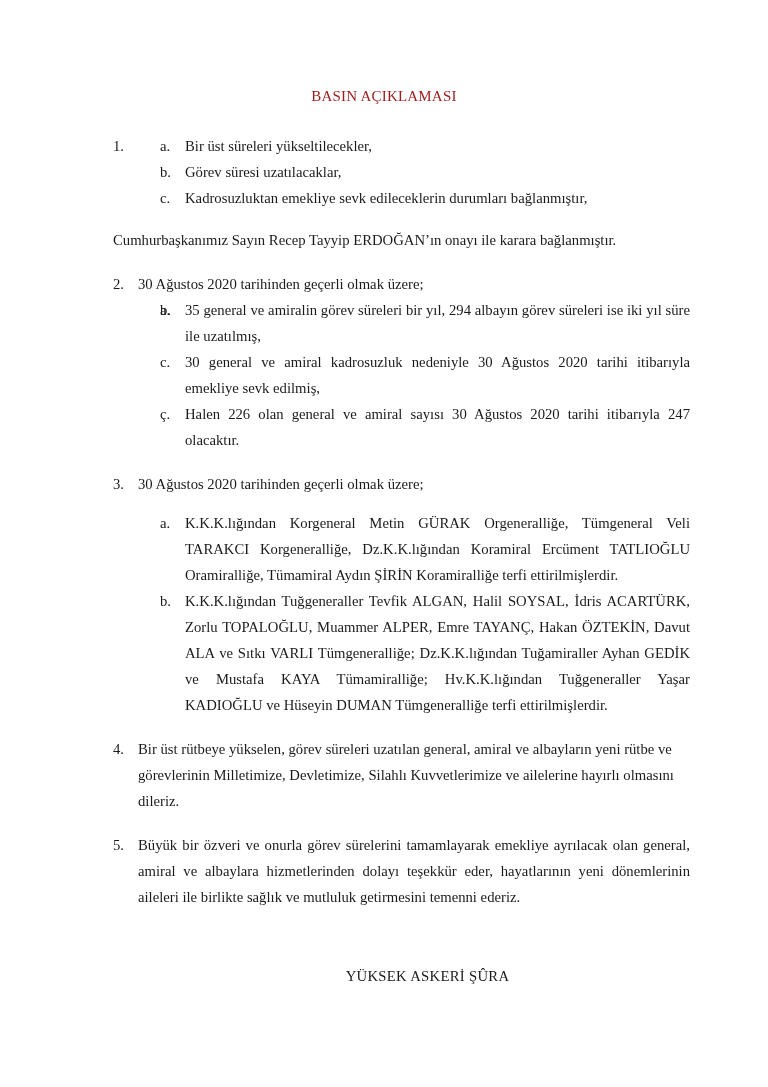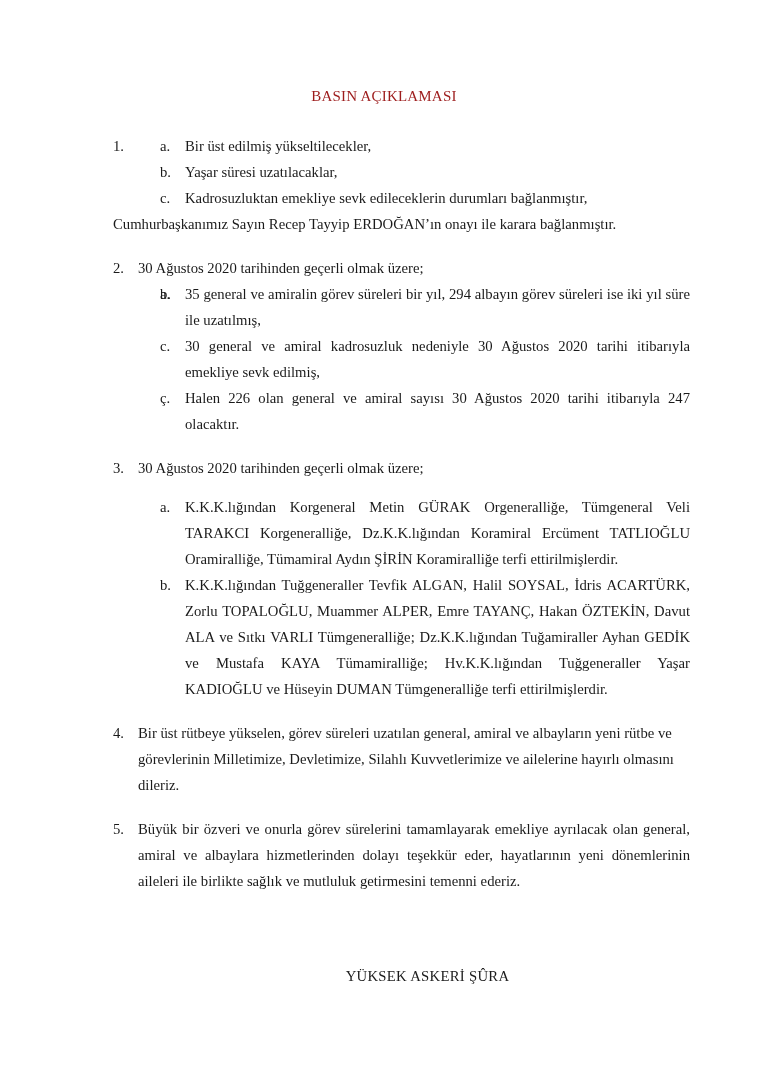--- a/index.html
+++ b/index.html
@@ -84,21 +84,21 @@
     text-align: left;
     font-size: 14.7px;
     line-height: 26px;
   }
   
   .cont {
     font-size: 14.7px;
     line-height: 26px;
     text-align: justify;
     text-justify: inter-word;
-    margin: 0;
+    margin: 16px;
     margin-left: -25px;
   }
   .gap-before {
     margin-top: 13px;
   }
   .signature {
     position: absolute;
     left: 0;
     right: 0;
     top: 968px;
@@ -115,25 +115,25 @@
 
   <h1 class="doc-title">BASIN AÇIKLAMASI</h1>
 
   <div class="body-wrap">
 
     <div class="section">
       <span class="section-num">1.</span>
       <ul class="sub-list">
         <li class="sub-item flush">
           <span class="sub-marker">a.</span>
-          <span>Bir üst edilmiş yükseltilecekler,</span>
+          <span>Bir üst süreleri yükseltilecekler,</span>
         </li>
         <li class="sub-item flush">
           <span class="sub-marker">b.</span>
-          <span>Yaşar süresi uzatılacaklar,</span>
+          <span>Görev süresi uzatılacaklar,</span>
         </li>
         <li class="sub-item flush">
           <span class="sub-marker">c.</span>
           <span>Kadrosuzluktan emekliye sevk edileceklerin durumları bağlanmıştır,</span>
         </li>
       </ul>
       <p class="cont">Cumhurbaşkanımız Sayın Recep Tayyip ERDOĞAN’ın onayı ile karara bağlanmıştır.</p>
     </div>
 
     <div class="section">

